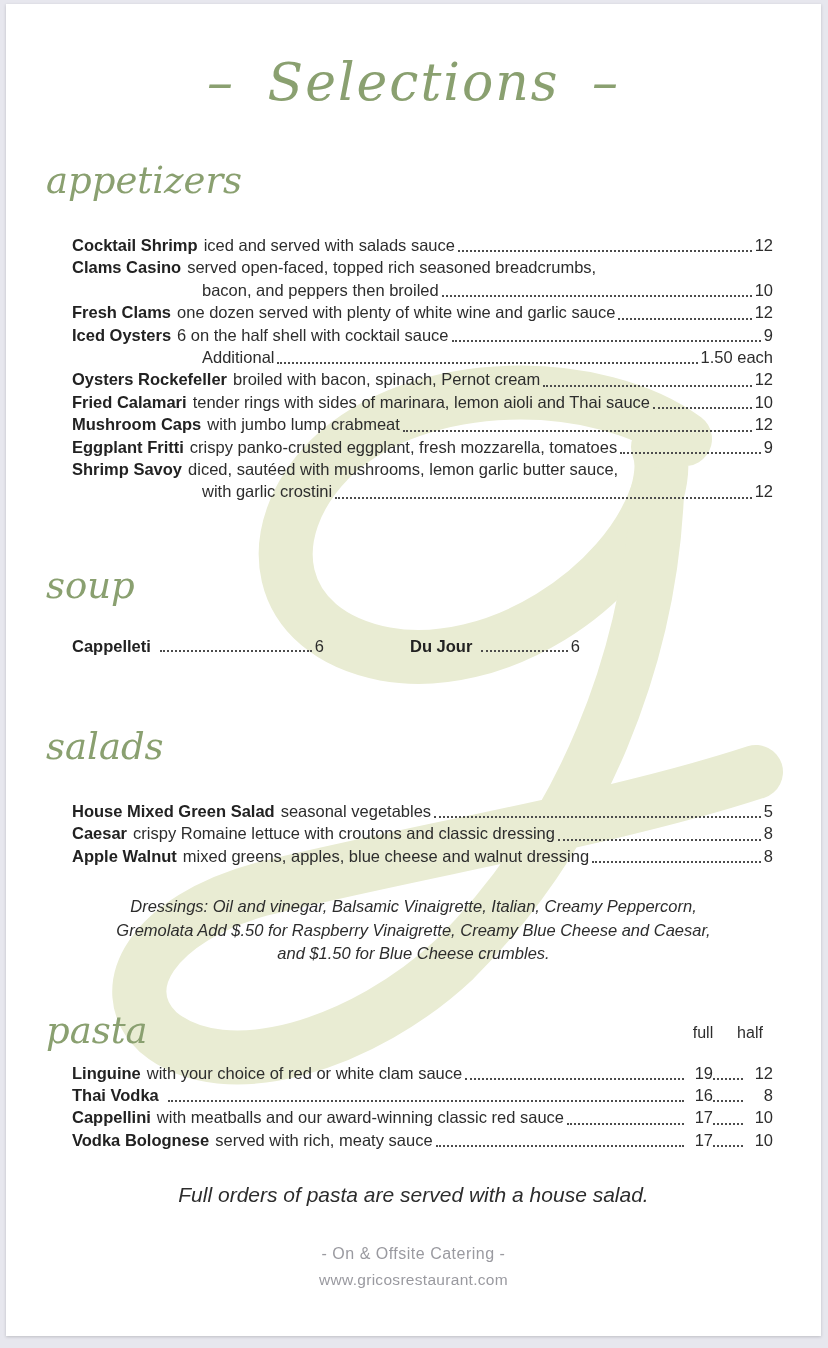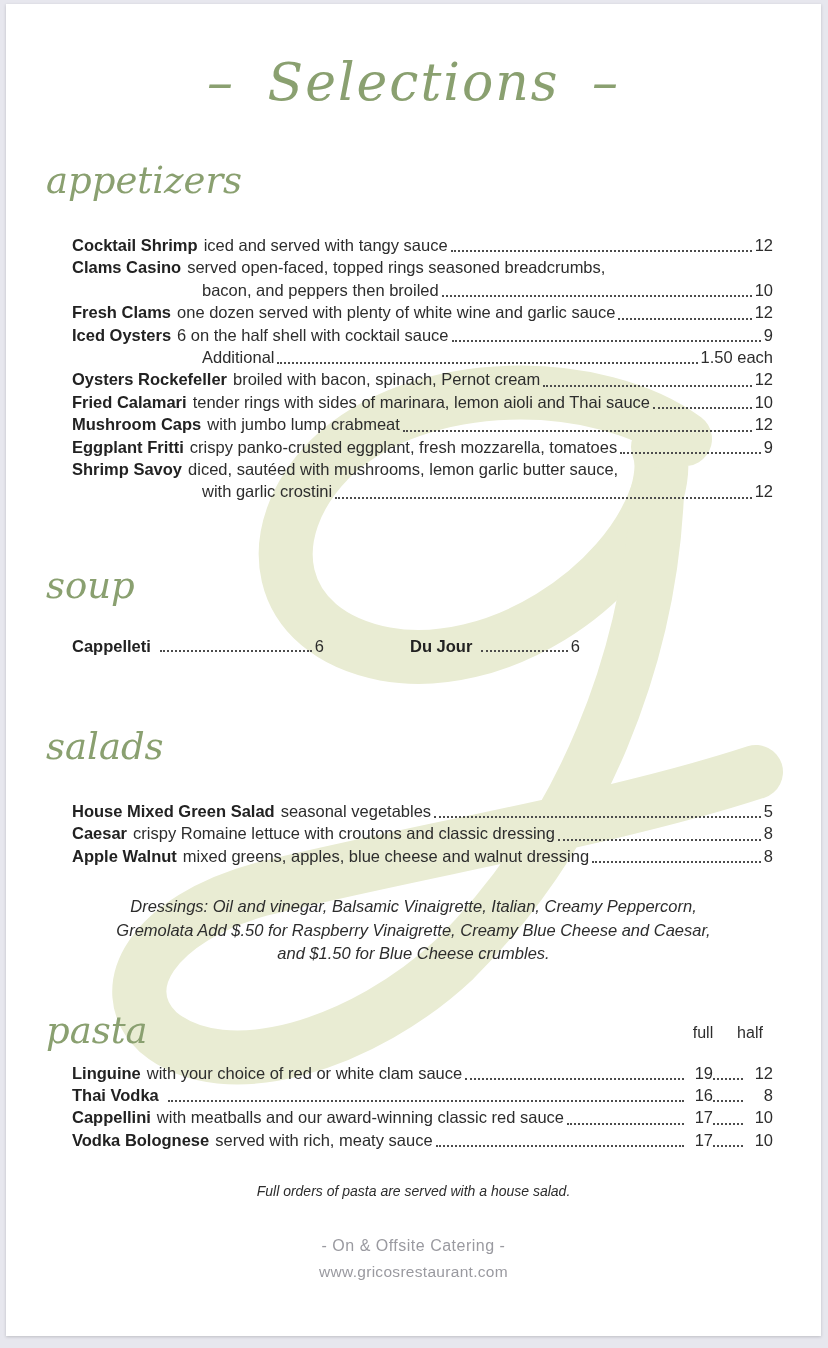--- a/index.html
+++ b/index.html
@@ -66,21 +66,21 @@
   .pasta-list{margin-top:6px;}
   .price-full{width:26px;text-align:right;white-space:nowrap;}
   .mid-dots{
     width:30px;flex:0 0 30px;
     border-bottom:2px dotted #4c4c4c;margin:0 0 4px 0;
   }
   .price-half{width:30px;text-align:right;white-space:nowrap;}
   
   .pasta-note{
     margin-top:32px;text-align:center;font-style:italic;
-    font-size:14px;color:#2d2d2d;
+    font-size:21px;color:#2d2d2d;
   }
   .catering{
     margin-top:38px;text-align:center;
     font-size:16px;color:#9a9aa0;letter-spacing:0.5px;
   }
   .website{
     margin-top:8px;text-align:center;
     font-size:15.5px;color:#9a9aa0;letter-spacing:0.3px;
   }
 </style>
@@ -103,27 +103,27 @@
   </svg>
 
   <div class="content">
 
     <div class="script menu-title">– Selections –</div>
 
     <div class="script section-heading h-appetizers">appetizers</div>
     <div class="menu-list">
         <div class="item-row">
           <span class="item-name">Cocktail Shrimp</span>
-          <span class="item-desc">iced and served with tangy sauce</span>
+          <span class="item-desc">iced and served with salads sauce</span>
           <span class="dots"></span>
           <span class="price">12</span>
         </div>
         <div class="item-row">
           <span class="item-name">Clams Casino</span>
-          <span class="item-desc">served open-faced, topped rings seasoned breadcrumbs,</span>
+          <span class="item-desc">served open-faced, topped rich seasoned breadcrumbs,</span>
         </div>
         <div class="item-row cont">
           <span class="item-desc">bacon, and peppers then broiled</span>
           <span class="dots"></span>
           <span class="price">10</span>
         </div>
         <div class="item-row">
           <span class="item-name">Fresh Clams</span>
           <span class="item-desc">one dozen served with plenty of white wine and garlic sauce</span>
           <span class="dots"></span>

